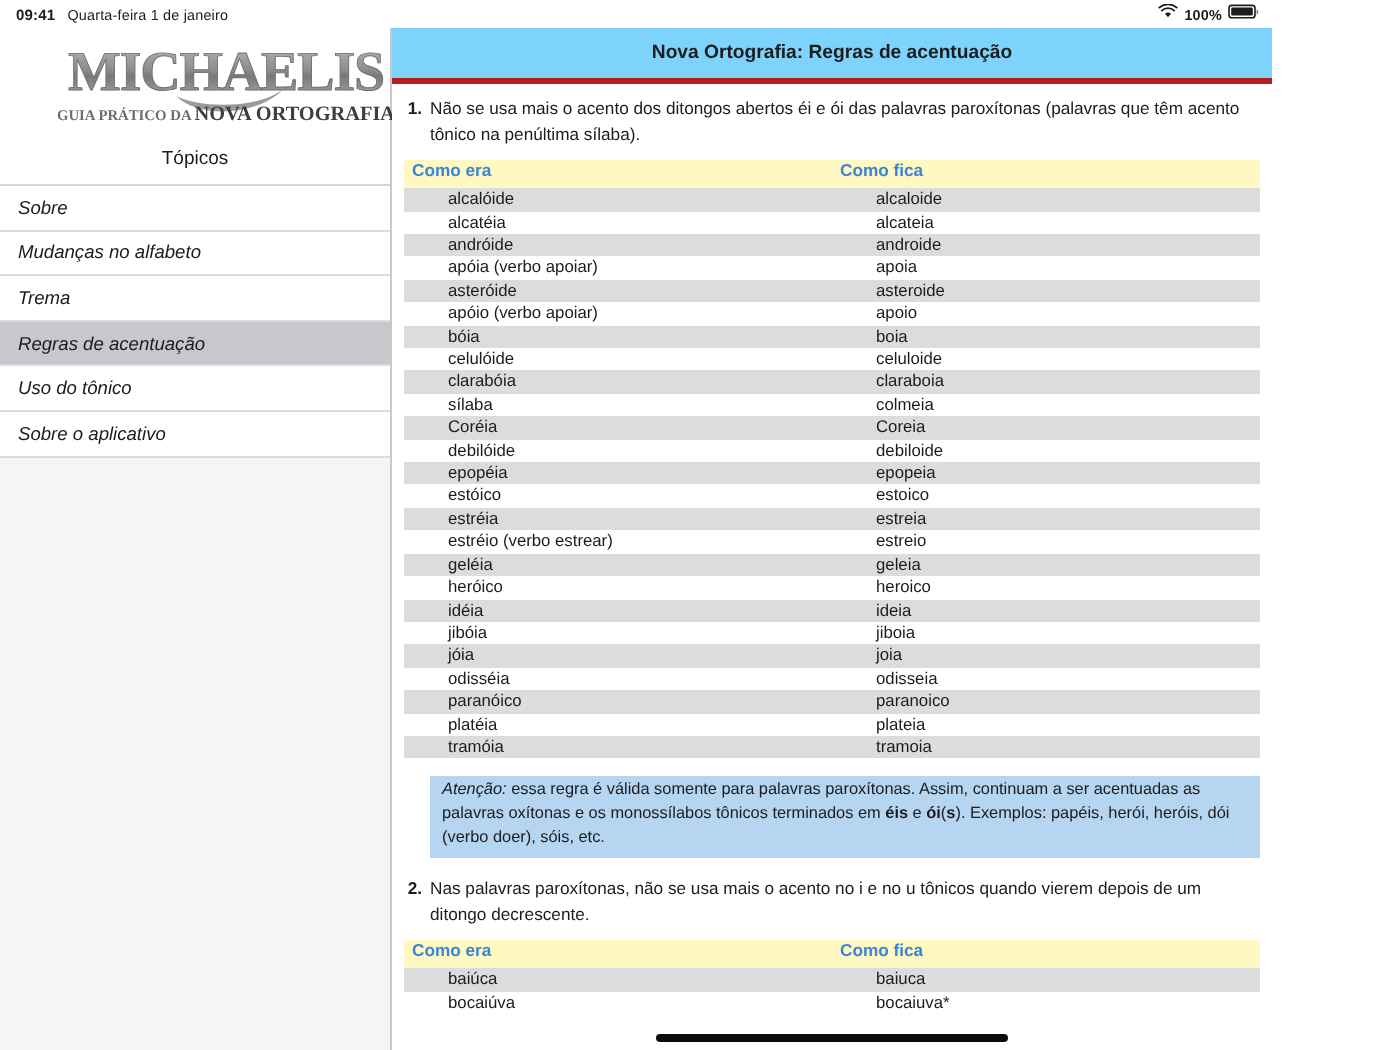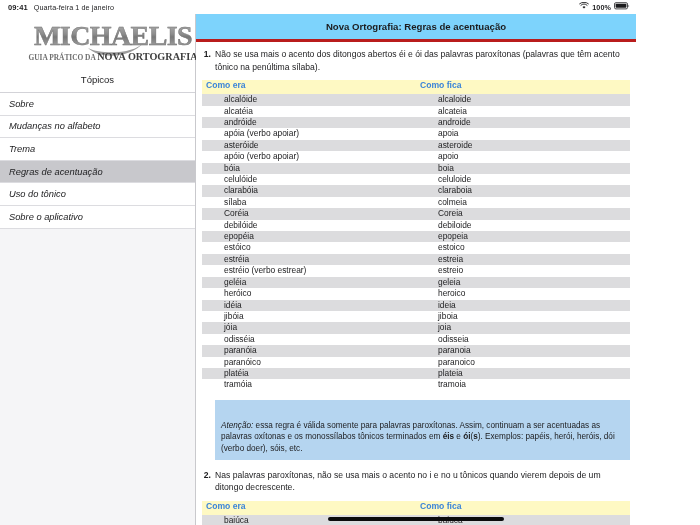--- a/index.html
+++ b/index.html
@@ -173,21 +173,21 @@
     overflow: hidden;
   }
   .wtable tbody tr:nth-child(odd) td { background: #dcdcde; }
   .wtable tbody tr:nth-child(even) td { background: #ffffff; }
   .col-era { width: 50%; }
   .col-fica { width: 50%; }
 
   .note {
     margin: 9px 0 0 13px;
     background: #b5d5f0;
-    padding: 20px 6px 5px 6px;
+    padding: 1px 6px 5px 6px;
     font-size: 8.2px;
     line-height: 11.6px;
     color: #1c1c1e;
   }
   .note i { font-style: italic; }
   .note b { font-weight: bold; }
 
   .rule.second { margin-top: 9px; }
 
   
@@ -375,24 +375,20 @@
               </tr>
               <tr>
                 <td>jóia</td>
                 <td>joia</td>
               </tr>
               <tr>
                 <td>odisséia</td>
                 <td>odisseia</td>
               </tr>
               <tr>
-                <td>paranóia</td>
-                <td>paranoia</td>
-              </tr>
-              <tr>
                 <td>paranóico</td>
                 <td>paranoico</td>
               </tr>
               <tr>
                 <td>platéia</td>
                 <td>plateia</td>
               </tr>
               <tr>
                 <td>tramóia</td>
                 <td>tramoia</td>

